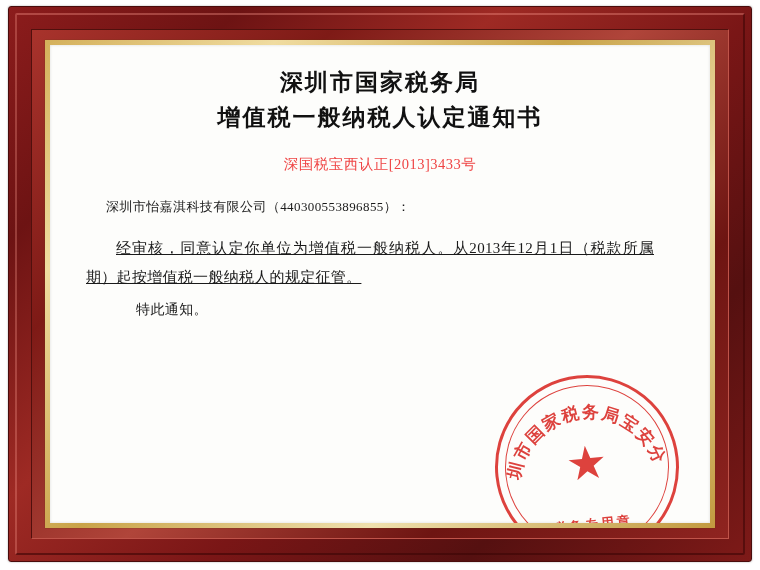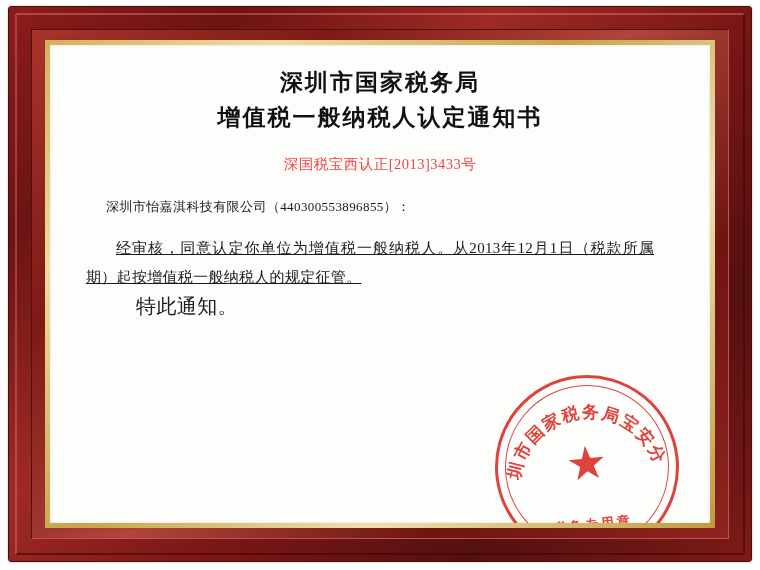--- a/index.html
+++ b/index.html
@@ -113,22 +113,22 @@
     margin-top: 18px;
     margin-left: 36px;
     margin-right: 56px;
     line-height: 1.95;
     text-indent: 30px;
     text-align: justify;
     letter-spacing: 0.3px;
     text-decoration: underline;
   }
   .closing {
-    font-size: 20px;
-    margin-top: 0;
+    font-size: 14px;
+    margin-top: 8px;
     margin-left: 56px;
     text-indent: 30px;
     letter-spacing: 0.4px;
   }
 
   
   .seal {
     position: absolute;
     left: 445px;
     top: 330px;

